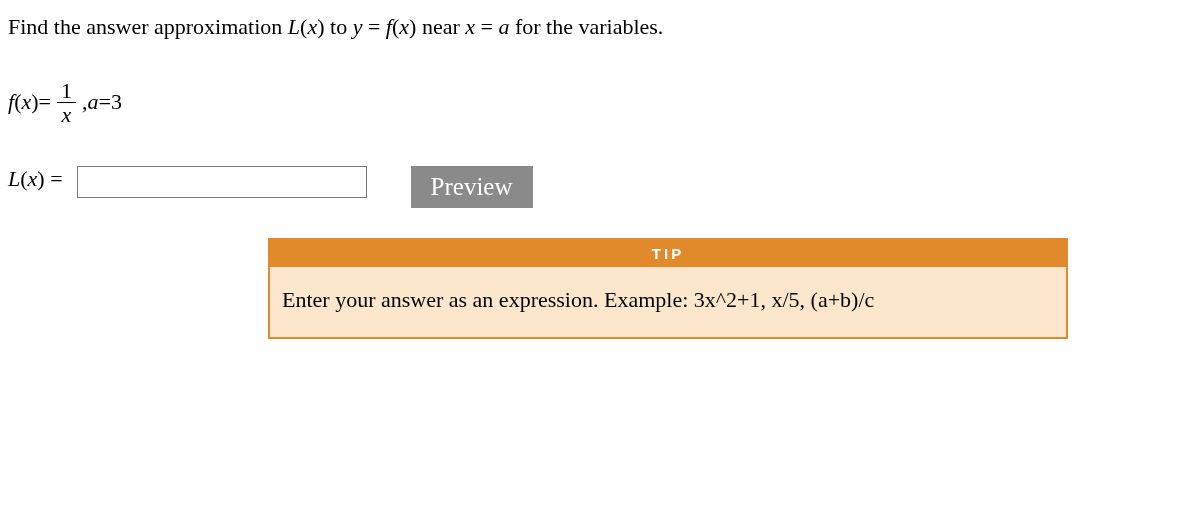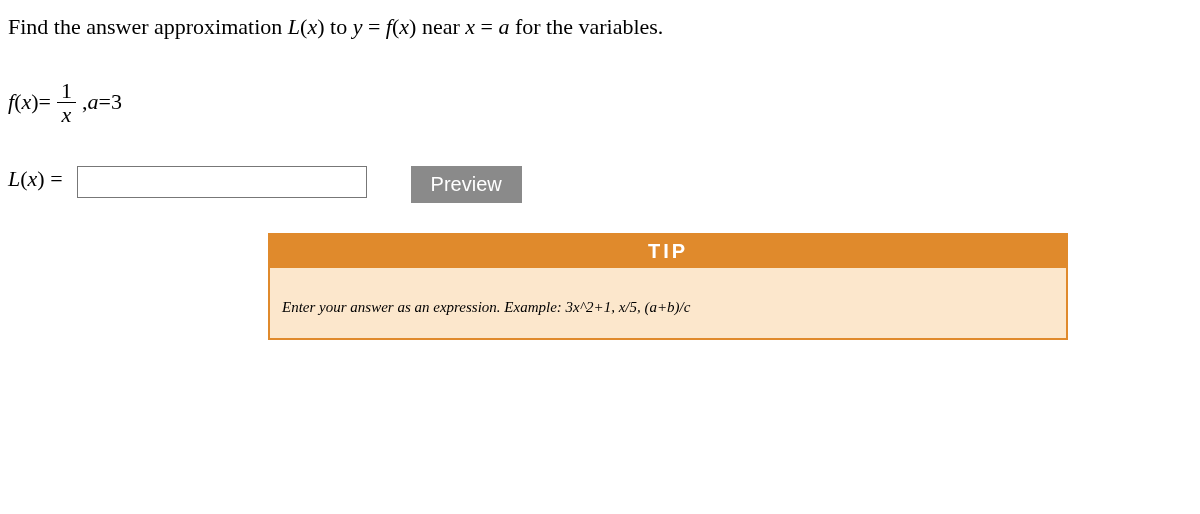--- a/index.html
+++ b/index.html
@@ -43,47 +43,46 @@
       font-size: 18px;
       padding: 3px 6px;
       border: 1px solid #777;
       background: #fff;
       font-family: inherit;
     }
     .preview-btn {
       background: #8a8a8a;
       color: #fff;
       border: none;
-      font-family: Liberation Sans, sans-serif;
-      font-size: 20px;
+      font-family: Liberation Serif, serif;
+      font-size: 25px;
       padding: 7px 20px;
       cursor: pointer;
       margin-left: 30px;
     }
     .tip-box {
       margin-left: 260px;
       width: 800px;
       border: 2px solid #e08a2c;
       background: #fce7cc;
     }
     .tip-header {
       background: #e08a2c;
       color: #fff;
       text-align: center;
       font-family: Arial, sans-serif;
       font-weight: bold;
       letter-spacing: 3px;
       padding: 5px 0;
-      font-size: 20px;
+      font-size: 15px;
     }
     .tip-body {
-      padding: 26px 12px 18px 12px;
-      font-size: 15px;
+      padding: 14px 12px 18px 12px;
+      font-size: 22px;
       line-height: 1.75;
-      font-style: italic;
     }
   </style>
 </head>
 <body>
 
 <div class="problem-text">
   <span>Find the answer approximation </span>
   <span class="math-italic">L</span>(<span class="math-italic">x</span>)<span> to </span><span class="math-italic">y</span><span> = </span><span class="math-italic">f</span>(<span class="math-italic">x</span>)<span> near </span><span class="math-italic">x</span><span> = </span><span class="math-italic">a</span><span> for the variables.</span>
 </div>
 

